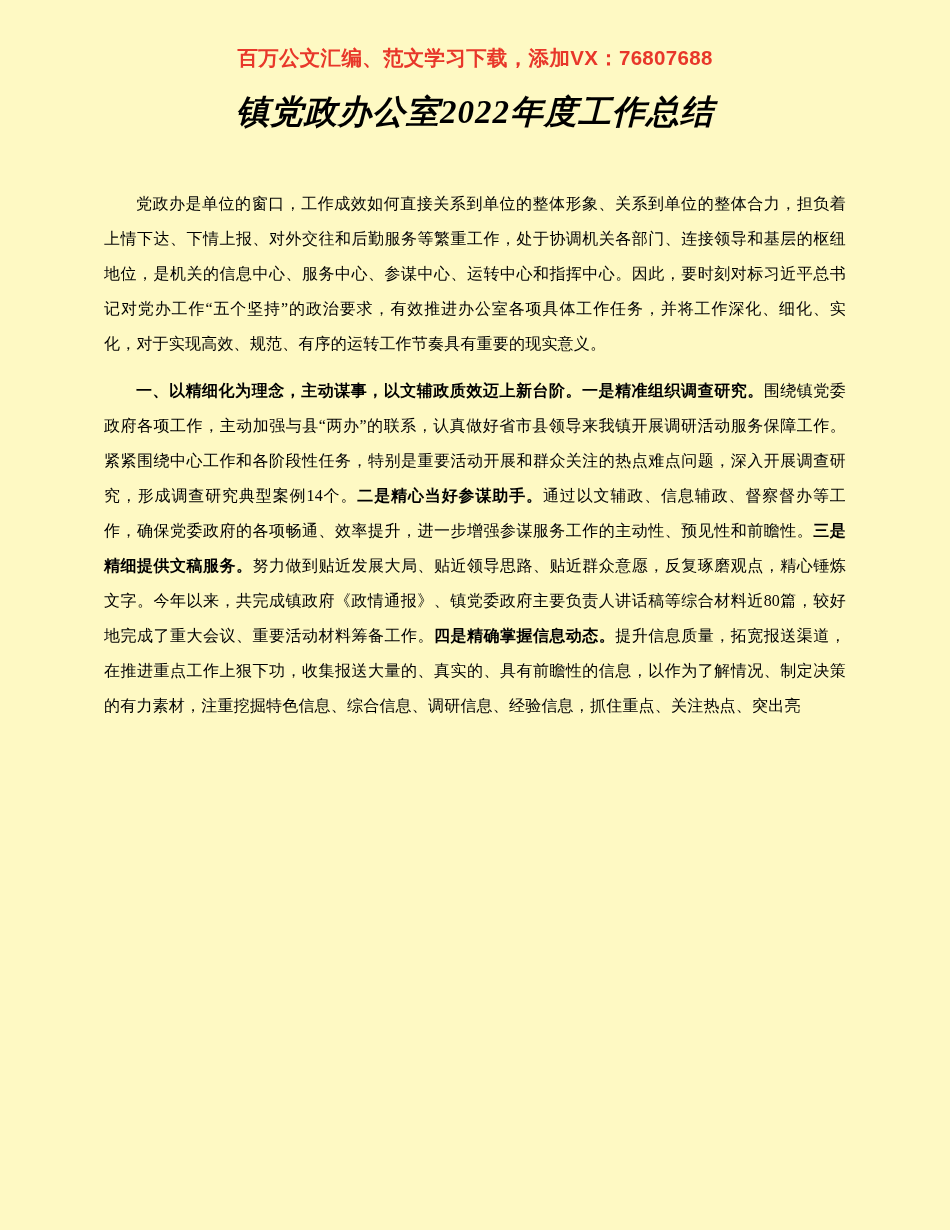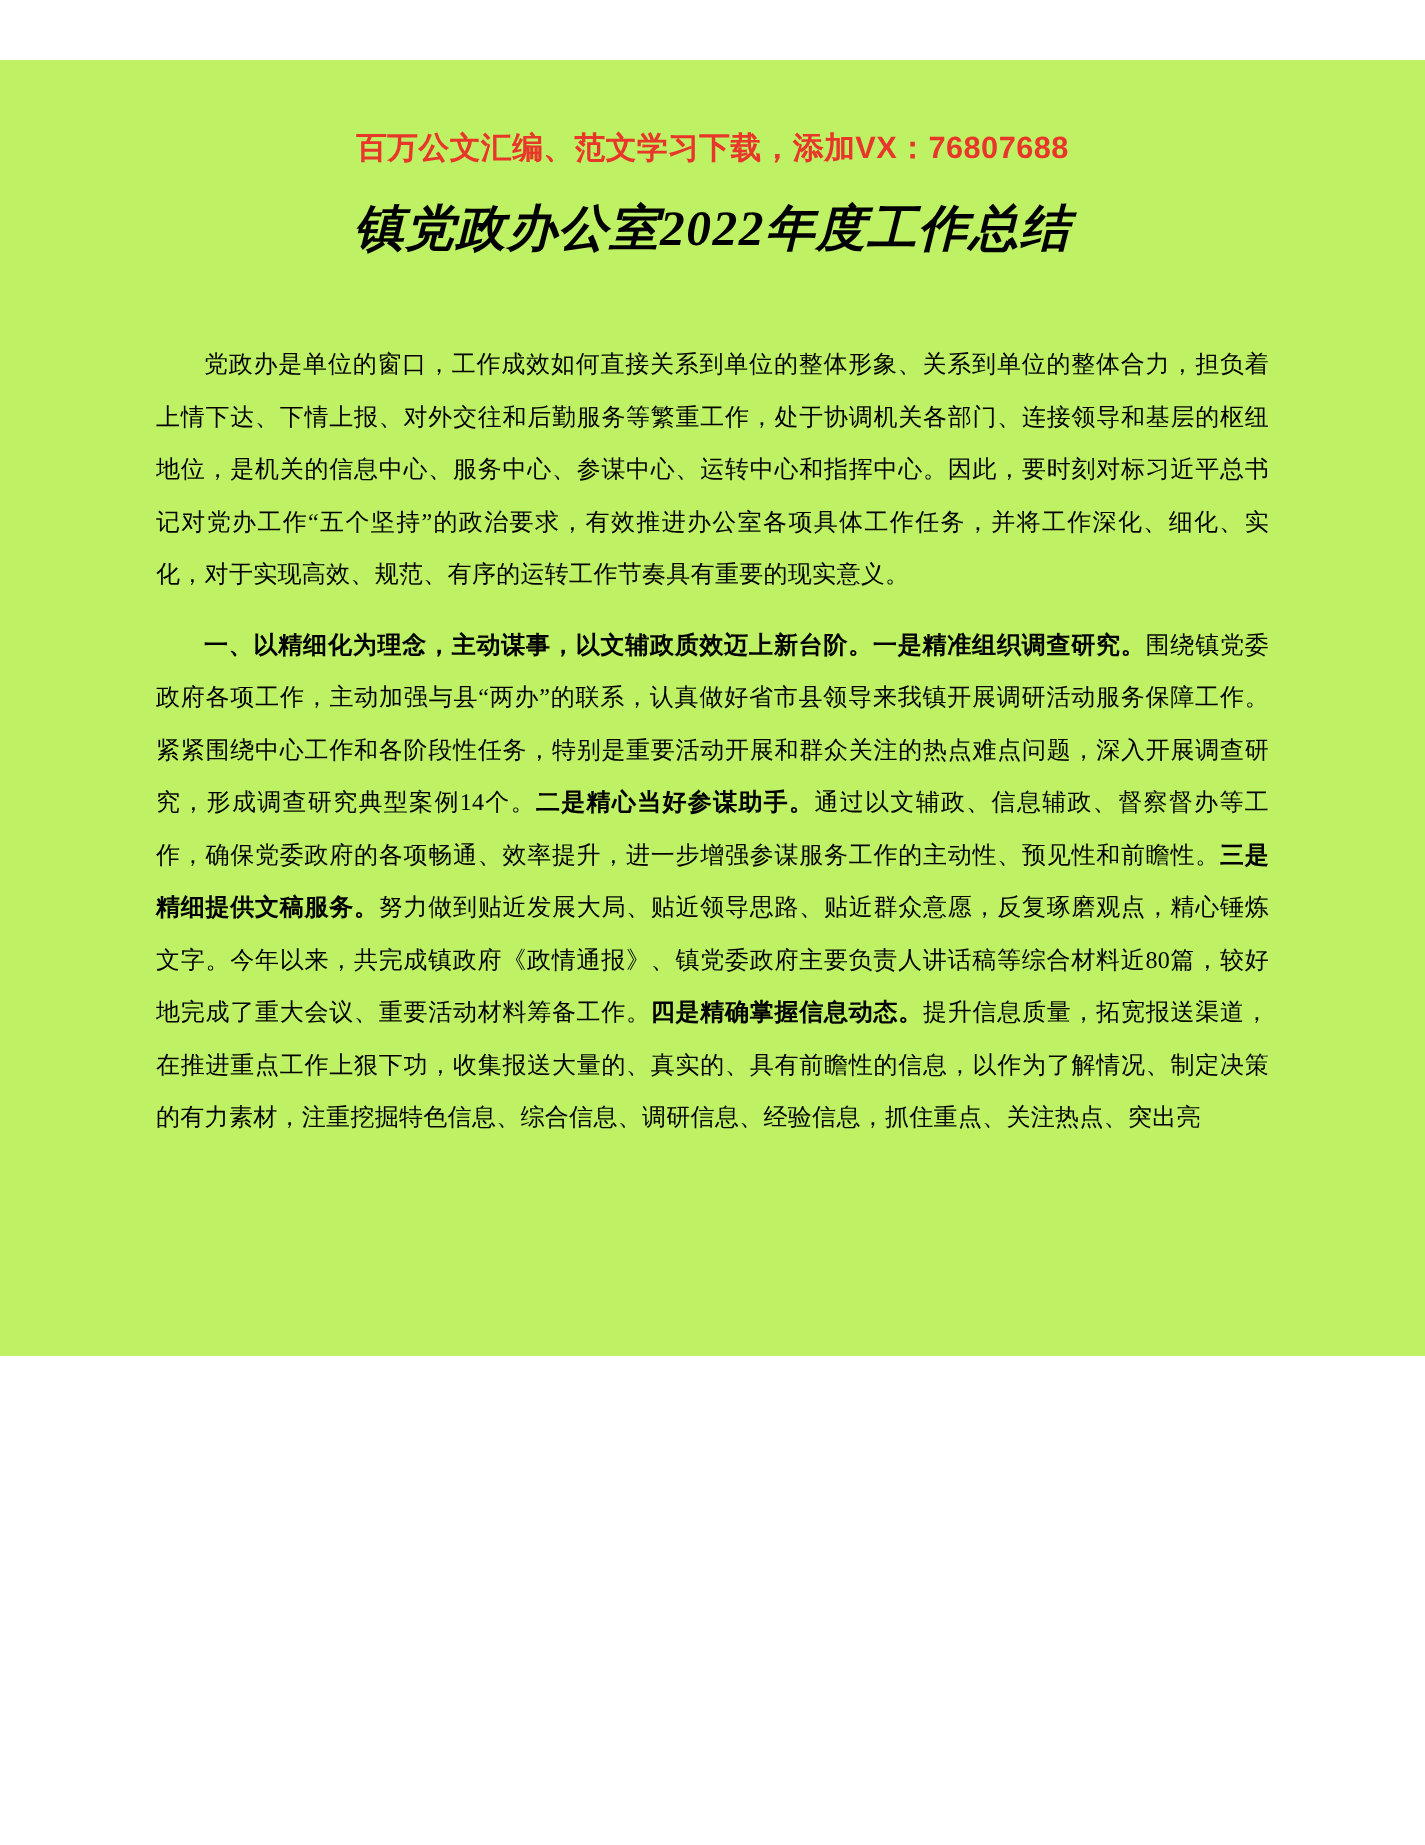--- a/index.html
+++ b/index.html
@@ -7,25 +7,24 @@
     padding: 0;
     background: #ffffff;
   }
   body {
     font-family: "Liberation Serif", "DejaVu Serif", serif;
     color: #000000;
   }
   .page {
     position: relative;
     width: 950px;
-    height: 864px;
-    background: #bef264;
+    height: 1230px;
+    background: #fef9c3;
     overflow: hidden;
     box-sizing: border-box;
-    margin-top: 40px;
   }
   .watermark {
     position: absolute;
     top: 44px;
     left: 0;
     width: 100%;
     text-align: center;
     color: #e8372a;
     font-size: 20.5px;
     font-weight: 700;

